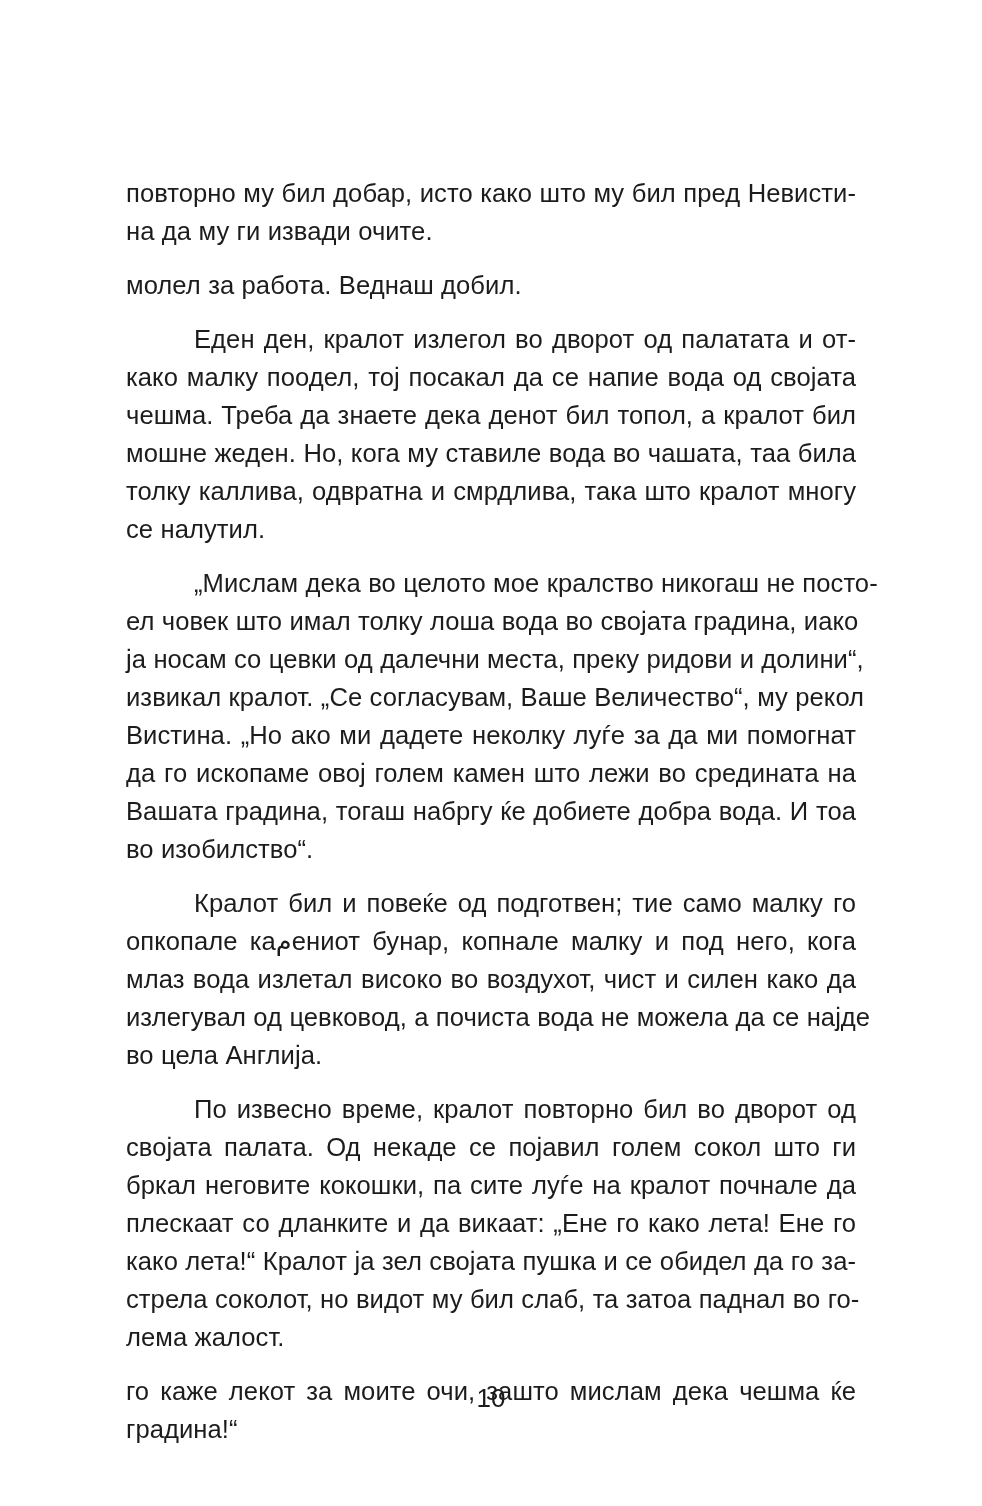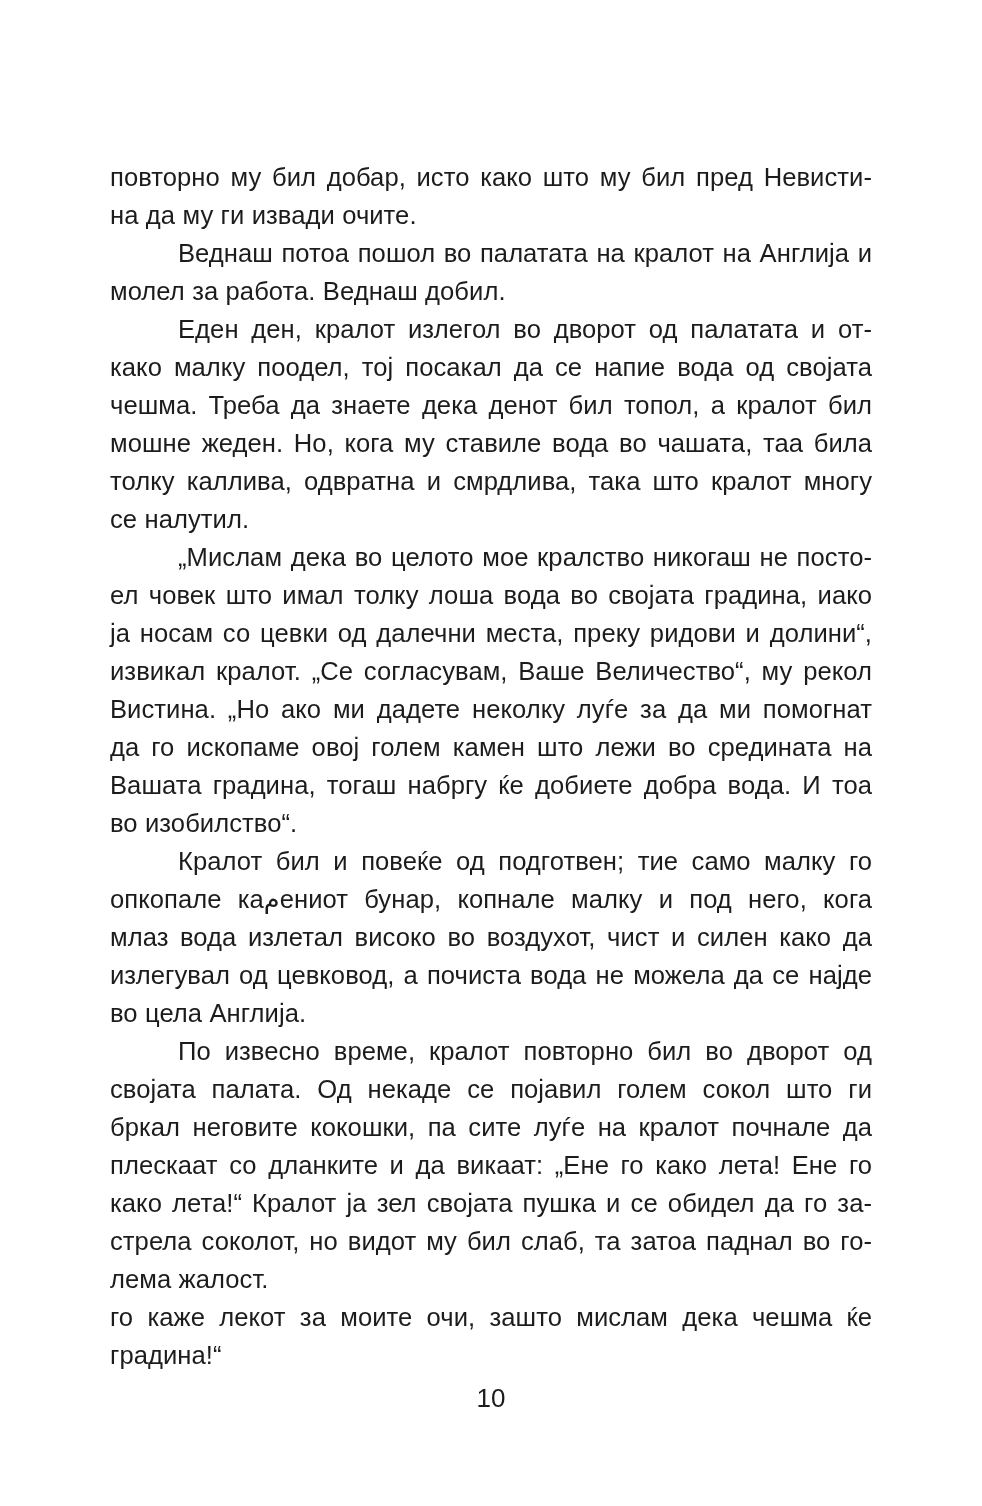--- a/index.html
+++ b/index.html
@@ -18,21 +18,21 @@
     overflow: hidden;
     box-sizing: border-box;
   }
   .text-block {
     position: absolute;
     left: 110px;
     top: 158px;
     width: 762px;
   }
   .para {
-    margin: 0;
+    margin: 16px;
     font-size: 25.6px;
     line-height: 38px;
     color: #1c1c1c;
     letter-spacing: 0.05px;
     word-spacing: 0.2px;
     text-align: left;
     white-space: pre-wrap;
   }
   
   .line {
@@ -60,21 +60,21 @@
     color: #1c1c1c;
   }
 </style>
 </head>
 <body>
 
 <div class="page">
 
   <div class="text-block">
       <p class="para"><span class="line">повторно му бил добар, исто како што му бил пред Невисти-</span><span class="line last">на да му ги извади очите.</span></p>
-      <p class="para"><span class="line"><span class="indent"></span><span>Веднаш потоа пошол во палатата на кралот на Англија и</span></span><span class="line last">молел за работа. Веднаш добил.</span></p>
+      <p class="para"><span class="line last">молел за работа. Веднаш добил.</span></p>
       <p class="para"><span class="line"><span class="indent"></span><span>Еден ден, кралот излегол во дворот од палатата и от-</span></span><span class="line">како малку поодел, тој посакал да се напие вода од својата</span><span class="line">чешма. Треба да знаете дека денот бил топол, а кралот бил</span><span class="line">мошне жеден. Но, кога му ставиле вода во чашата, таа била</span><span class="line">толку каллива, одвратна и смрдлива, така што кралот многу</span><span class="line last">се налутил.</span></p>
       <p class="para"><span class="line"><span class="indent"></span><span>„Мислам дека во целото мое кралство никогаш не посто-</span></span><span class="line">ел човек што имал толку лоша вода во својата градина, иако</span><span class="line">ја носам со цевки од далечни места, преку ридови и долини“,</span><span class="line">извикал кралот. „Се согласувам, Ваше Величество“, му рекол</span><span class="line">Вистина. „Но ако ми дадете неколку луѓе за да ми помогнат</span><span class="line">да го ископаме овој голем камен што лежи во средината на</span><span class="line">Вашата градина, тогаш набргу ќе добиете добра вода. И тоа</span><span class="line last">во изобилство“.</span></p>
       <p class="para"><span class="line"><span class="indent"></span><span>Кралот бил и повеќе од подготвен; тие само малку го</span></span><span class="line">опкопале каمениот бунар, копнале малку и под него, кога</span><span class="line">млаз вода излетал високо во воздухот, чист и силен како да</span><span class="line">излегувал од цевковод, а почиста вода не можела да се најде</span><span class="line last">во цела Англија.</span></p>
       <p class="para"><span class="line"><span class="indent"></span><span>По извесно време, кралот повторно бил во дворот од</span></span><span class="line">својата палата. Од некаде се појавил голем сокол што ги</span><span class="line">бркал неговите кокошки, па сите луѓе на кралот почнале да</span><span class="line">плескаат со дланките и да викаат: „Ене го како лета! Ене го</span><span class="line">како лета!“ Кралот ја зел својата пушка и се обидел да го за-</span><span class="line">стрела соколот, но видот му бил слаб, та затоа паднал во го-</span><span class="line last">лема жалост.</span></p>
       <p class="para"><span class="line">го каже лекот за моите очи, зашто мислам дека чешма ќе</span><span class="line last">градина!“</span></p>
     </div>
 
   <div class="folio">10</div>
 
 </div>

